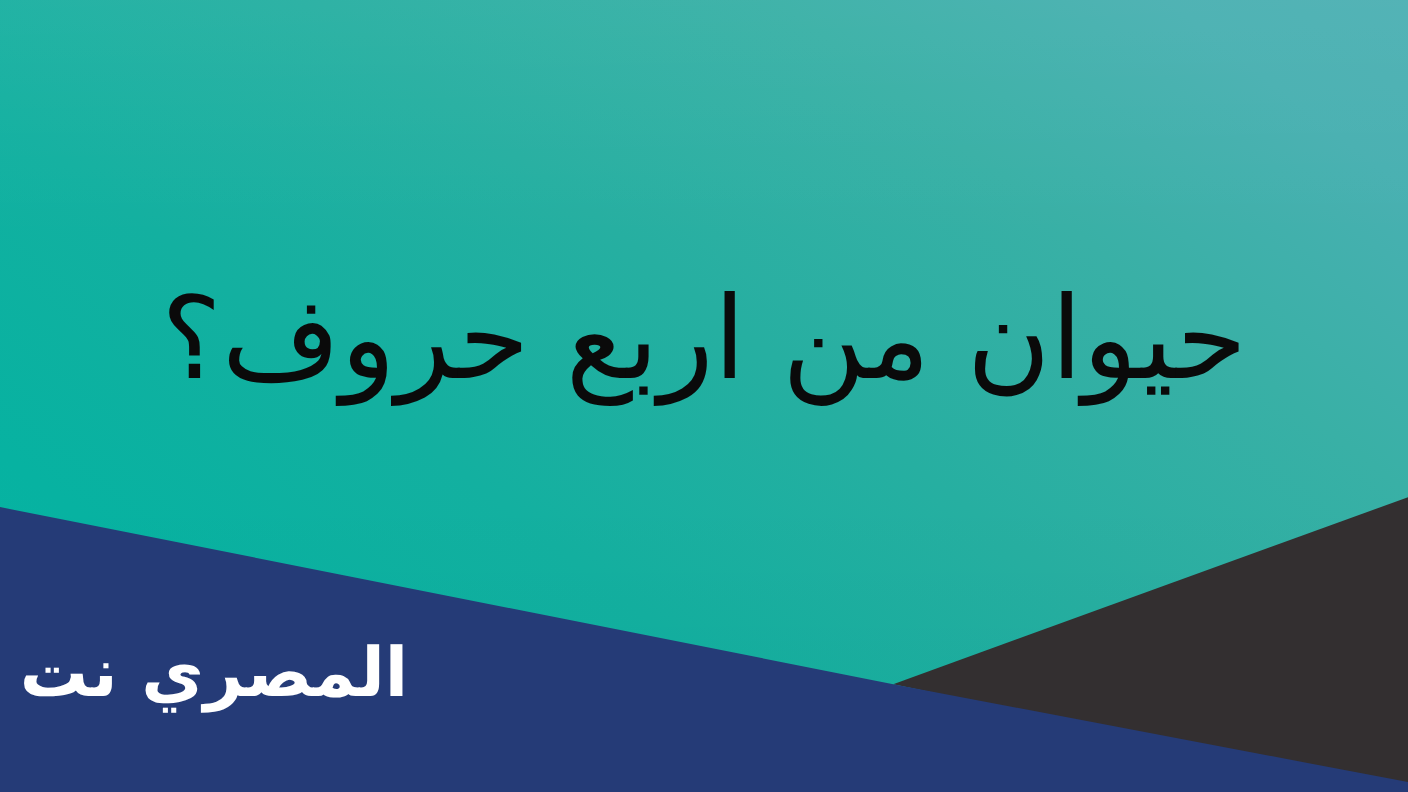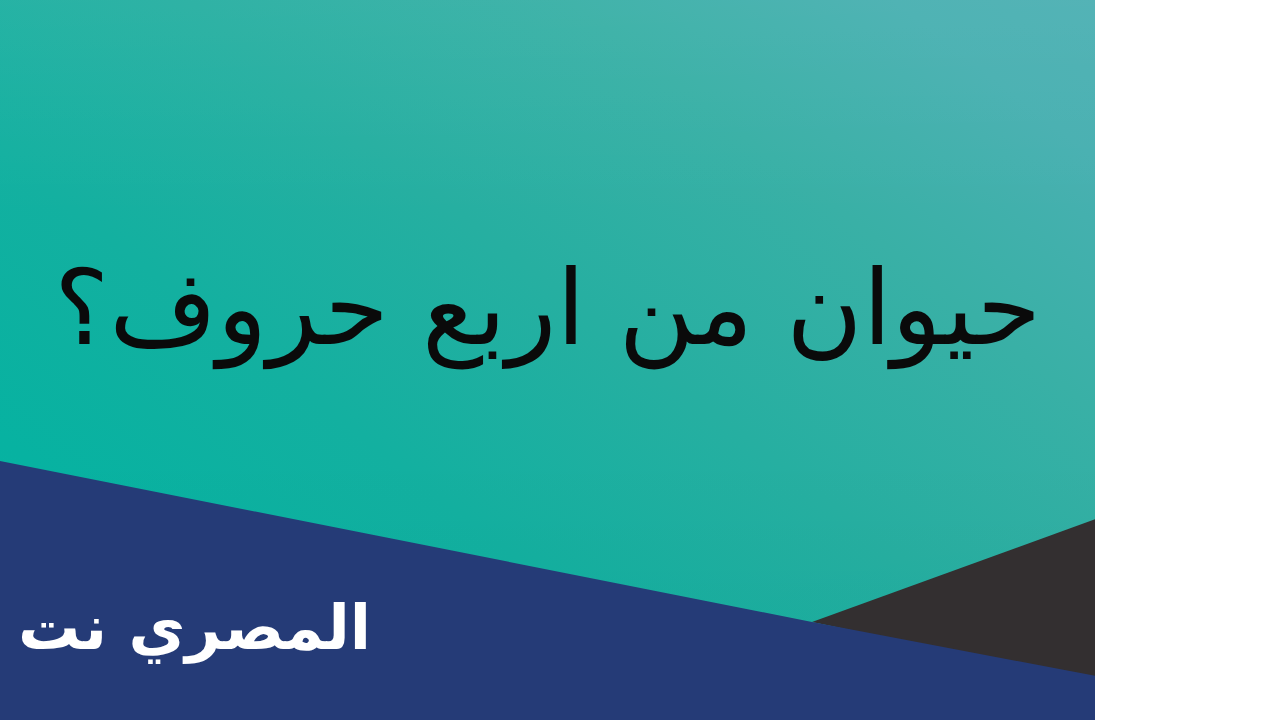--- a/index.html
+++ b/index.html
@@ -7,21 +7,21 @@
     margin: 0;
     padding: 0;
     background: #ffffff;
   }
   body {
     font-family: "DejaVu Sans", "Liberation Sans", sans-serif;
   }
 
   .slide {
     position: relative;
-    width: 1095px;
+    width: 1280px;
     height: 720px;
     overflow: hidden;
     background: #d946ef;
   }
 
   
   .bg-teal {
     position: absolute;
     inset: 0;
     background:
@@ -81,21 +81,20 @@
     left: 18px;
     top: 578px;
     direction: rtl;
     unicode-bidi: bidi-override;
     color: #ffffff;
     font-size: 62px;
     line-height: 1.1;
     font-weight: 700;
     white-space: nowrap;
     font-family: "DejaVu Sans", "Liberation Sans", sans-serif;
-    margin-top: 16px;
   }
 </style>
 </head>
 <body>
 
 <div class="slide">
 
   <div class="bg-teal"></div>
   <div class="bg-sheen"></div>
 

